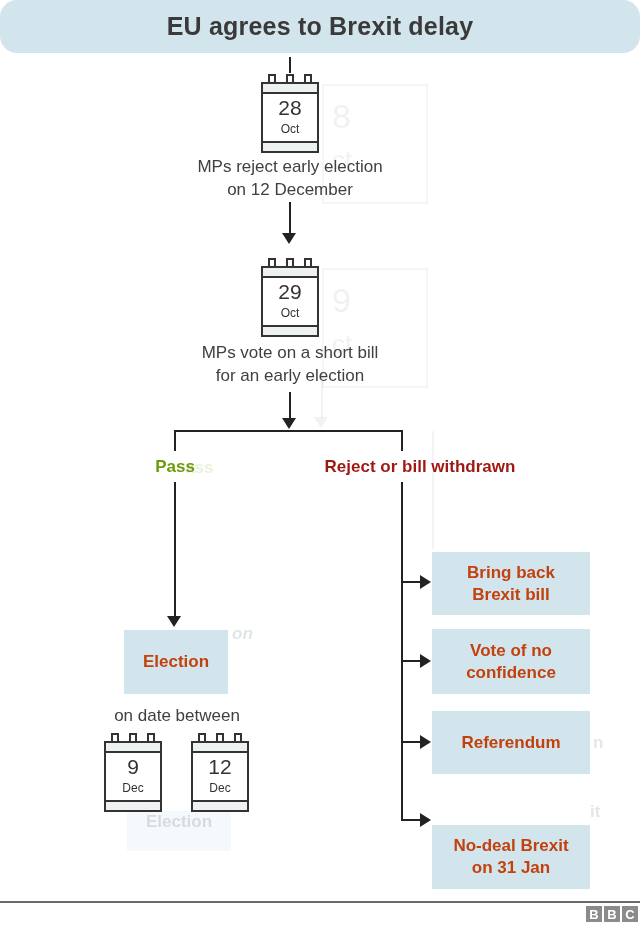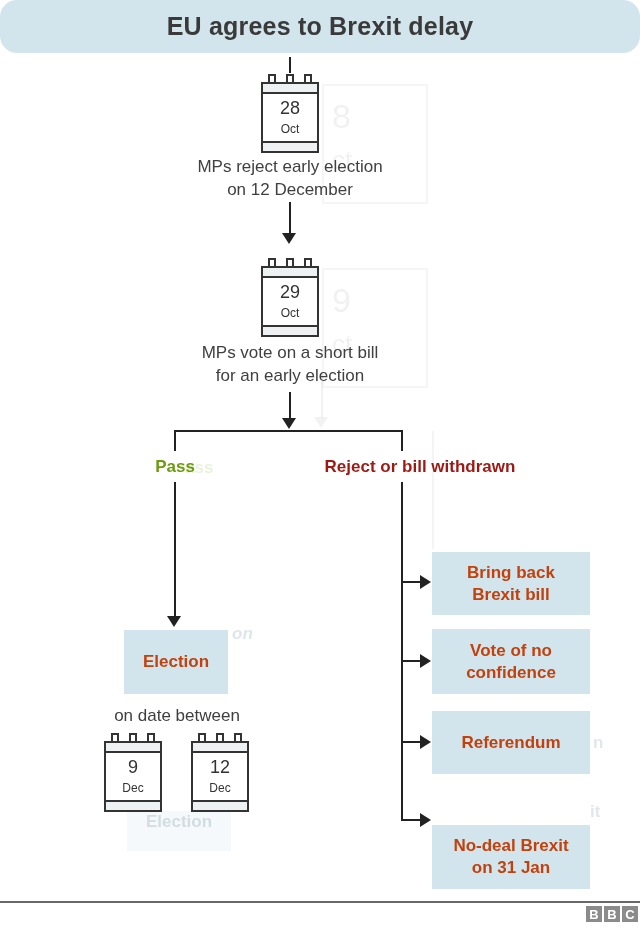--- a/index.html
+++ b/index.html
@@ -18,21 +18,21 @@
     border-right:7px solid transparent;border-top:11px solid #222;}
   .head-right{position:absolute;width:0;height:0;border-top:7px solid transparent;
     border-bottom:7px solid transparent;border-left:11px solid #222;}
   
   .cal{position:absolute;width:58px;}
   .cal-tabs{display:flex;justify-content:space-between;padding:0 7px;height:10px;
     position:relative;z-index:2;margin-bottom:-2px;}
   .cal-tab{width:8px;height:10px;background:#fff;border:2px solid #333;box-sizing:border-box;}
   .cal-box{border:2px solid #333;background:#fff;}
   .cal-head{height:8px;background:#edf1f2;border-bottom:2px solid #333;}
-  .cal-date{font-size:18px;line-height:24px;margin-top:2px;text-align:center;color:#333;}
+  .cal-date{font-size:21px;line-height:24px;margin-top:2px;text-align:center;color:#333;}
   .cal-month{font-size:12px;line-height:18px;text-align:center;color:#333;}
   .cal-foot{height:8px;background:#edf1f2;border-top:2px solid #333;margin-top:3px;}
   
   .caption{position:absolute;text-align:center;font-size:17px;line-height:23px;color:#404040;}
   .branch-label{position:absolute;text-align:center;font-size:17px;font-weight:bold;}
   .pass-label{color:#6d9b0c;}
   .reject-label{color:#9e1814;}
   
   .bluebox{position:absolute;background:#d3e5ec;display:flex;flex-direction:column;
     align-items:center;justify-content:center;font-weight:bold;font-size:17px;

